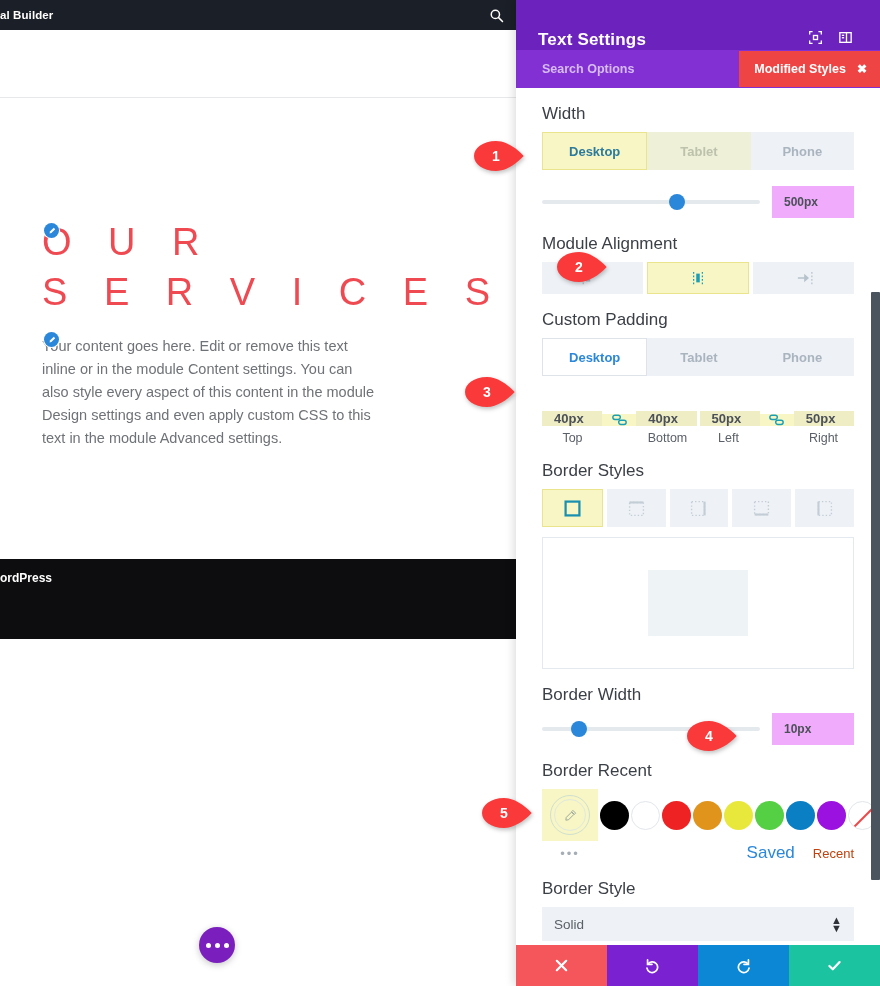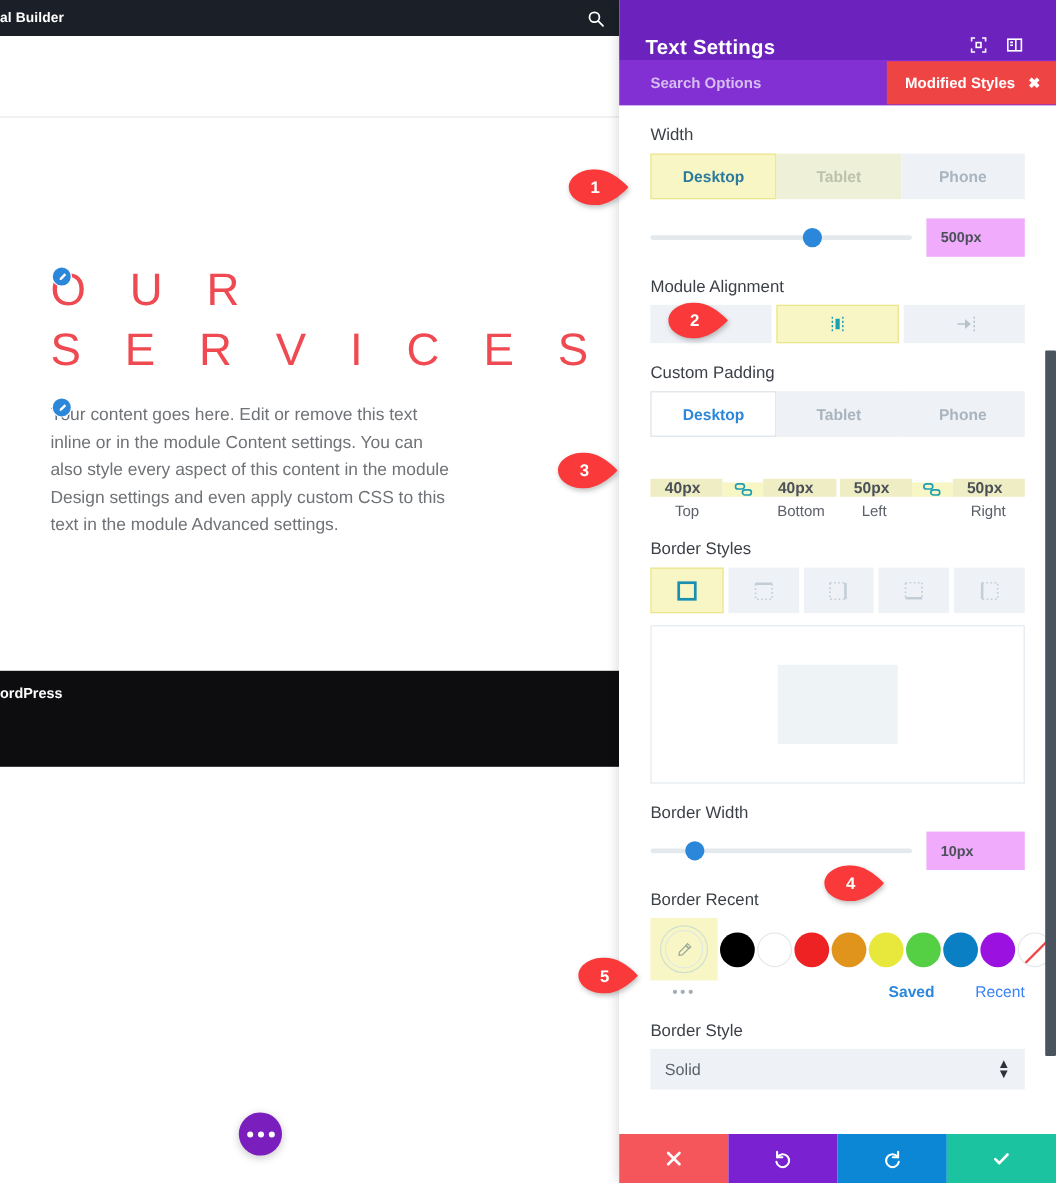--- a/index.html
+++ b/index.html
@@ -91,21 +91,21 @@
     background: #ef4444; color: #ffffff; font-size: 12.5px; font-weight: bold;
     height: 36px; display: flex; align-items: center; gap: 11px; padding: 0 13px 0 15px;
   }
   .modified-pill .x { font-size: 12px; }
 
   .panel-body {
     flex: 1; overflow: hidden; padding: 16px 26px 0 26px; position: relative;
     background: #ffffff;
   }
   .field-label {
-    font-size: 14px; color: #3b3f46; margin-bottom: 8px; font-weight: 400;
+    font-size: 17px; color: #3b3f46; margin-bottom: 8px; font-weight: 400;
   }
   .section { margin-bottom: 16px; }
 
   
   .dev-row { display: flex; height: 38px; margin-bottom: 16px; }
   .dev-btn {
     flex: 1; display: flex; align-items: center; justify-content: center;
     font-size: 13px; font-weight: bold; background: #eef2f6; color: #aab4bf;
   }
   .dev-row.width .dev-btn.active { background: #f8f6c5; color: #2c7a9c; border: 1px solid #eae48c; }
@@ -183,22 +183,22 @@
   .swatch.none {
     background: #ffffff; border: 1px solid #e2e6ea; position: relative; overflow: hidden;
   }
   .swatch.none::after {
     content: ""; position: absolute; left: -3px; top: 13px; width: 38px; height: 2px;
     background: #f04646; transform: rotate(-45deg);
   }
   .color-meta { display: flex; align-items: center; margin-top: 2px; }
   .dots3 { width: 56px; text-align: center; color: #a5adb6; font-size: 13px; letter-spacing: 2px; }
   .color-meta-spacer { flex: 1; }
-  .saved-tab { color: #2b87da; font-size: 13px; font-weight: bold; margin-right: 18px; }
-  .recent-tab { color: #3b82f6; font-size: 13px; margin-left: 16px; }
+  .saved-tab { color: #2b87da; font-size: 17px; font-weight: normal; margin-right: 18px; }
+  .recent-tab { color: #c2410c; font-size: 13px; }
 
   .select-box {
     height: 34px; background: #eef2f6; display: flex; align-items: center;
     padding: 0 12px; font-size: 13.5px; color: #5b6068; margin-top: 2px;
   }
   .select-spacer { flex: 1; }
   .select-arrows { color: #2e3238; font-size: 11px; line-height: 8px; text-align: center; }
 
   
   .panel-foot { height: 41px; display: flex; flex: 0 0 41px; }

